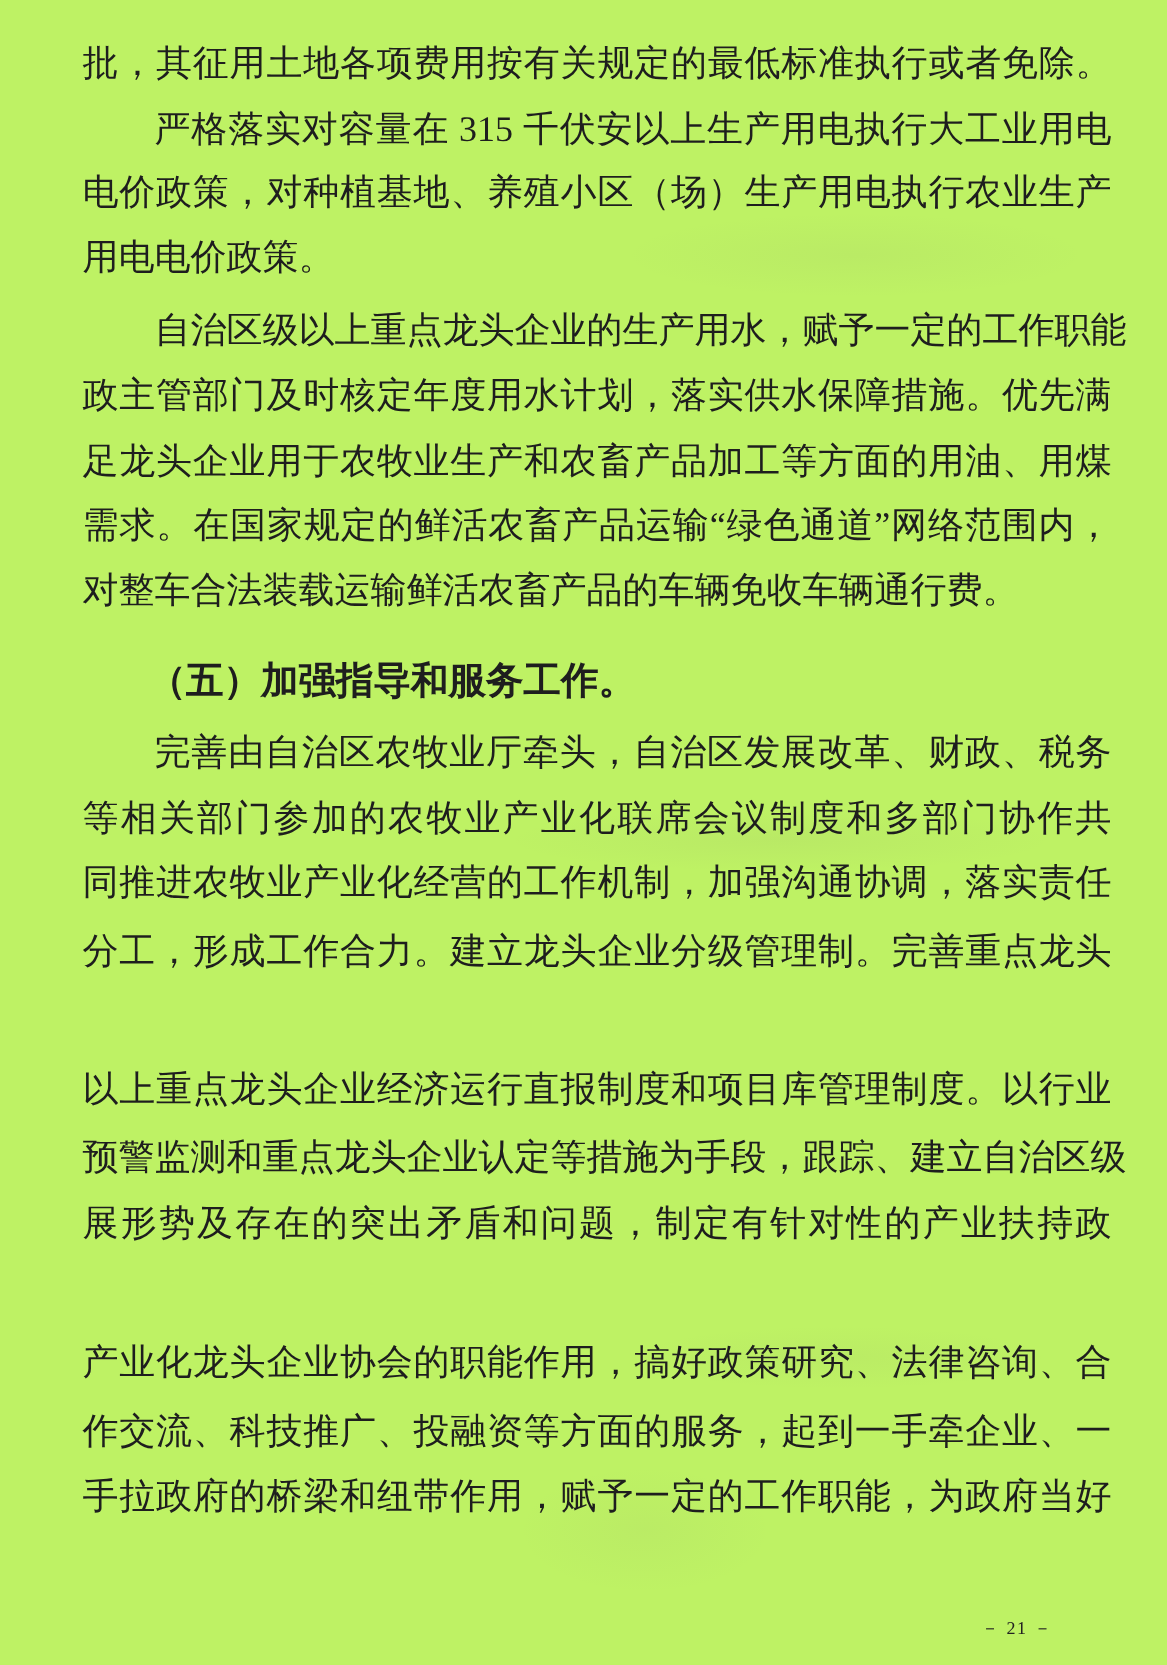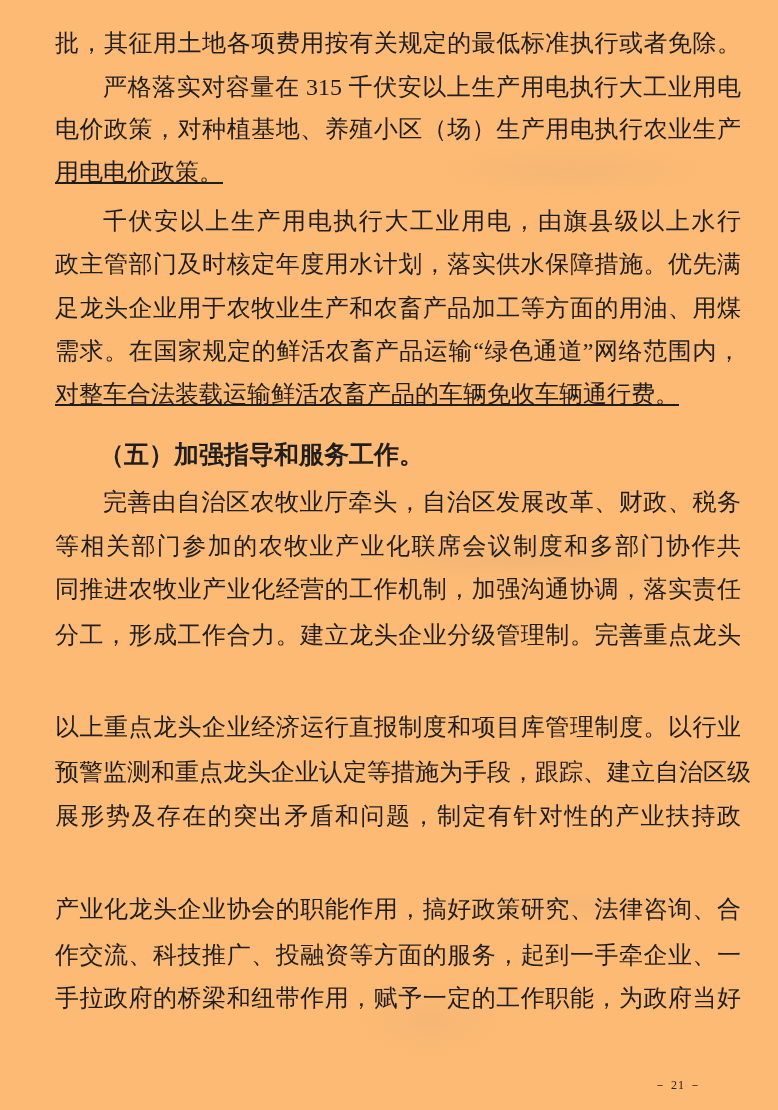--- a/index.html
+++ b/index.html
@@ -5,21 +5,21 @@
   html, body {
     margin: 0;
     padding: 0;
     background: #e8e8e8;
   }
   .scan-page {
     position: relative;
     width: 778px;
     height: 1110px;
     margin: 0 auto;
-    background: #fdba74;
+    background: #bef264;
     overflow: hidden;
     font-family: "Liberation Serif", "DejaVu Serif", serif;
     color: #1e1e1e;
   }
   
   .scan-page::before {
     content: "";
     position: absolute;
     inset: 0;
     background:
@@ -36,21 +36,20 @@
     font-size: 24px;
     line-height: 34px;
     text-align: justify;
     text-align-last: justify;
     text-justify: inter-character;
     white-space: nowrap;
   }
   .line.short {
     text-align: right;
     text-align-last: left;
-    text-decoration: underline;
   }
   .line.indent {
     text-indent: 48px;
   }
   .line.heading {
     font-weight: bold;
     font-size: 25px;
     text-align: center;
     text-align-last: left;
     text-indent: 44px;
@@ -68,21 +67,21 @@
 </head>
 <body>
 
 <div class="scan-page">
 
   <div class="line" style="top:26px">批，其征用土地各项费用按有关规定的最低标准执行或者免除。</div>
   <div class="line indent" style="top:70px">严格落实对容量在 315 千伏安以上生产用电执行大工业用电</div>
   <div class="line" style="top:112px">电价政策，对种植基地、养殖小区（场）生产用电执行农业生产</div>
   <div class="line short" style="top:155px">用电电价政策。</div>
 
-  <div class="line indent" style="top:204px">千伏安以上生产用电执行大工业用电，由旗县级以上水行</div>
+  <div class="line indent" style="top:204px">自治区级以上重点龙头企业的生产用水，赋予一定的工作职能</div>
   <div class="line" style="top:247px">政主管部门及时核定年度用水计划，落实供水保障措施。优先满</div>
   <div class="line" style="top:291px">足龙头企业用于农牧业生产和农畜产品加工等方面的用油、用煤</div>
   <div class="line" style="top:334px">需求。在国家规定的鲜活农畜产品运输“绿色通道”网络范围内，</div>
   <div class="line short" style="top:377px">对整车合法装载运输鲜活农畜产品的车辆免收车辆通行费。</div>
 
   <div class="line heading" style="top:438px">（五）加强指导和服务工作。</div>
 
   <div class="line indent" style="top:485px">完善由自治区农牧业厅牵头，自治区发展改革、财政、税务</div>
   <div class="line" style="top:529px">等相关部门参加的农牧业产业化联席会议制度和多部门协作共</div>
   <div class="line" style="top:572px">同推进农牧业产业化经营的工作机制，加强沟通协调，落实责任</div>

